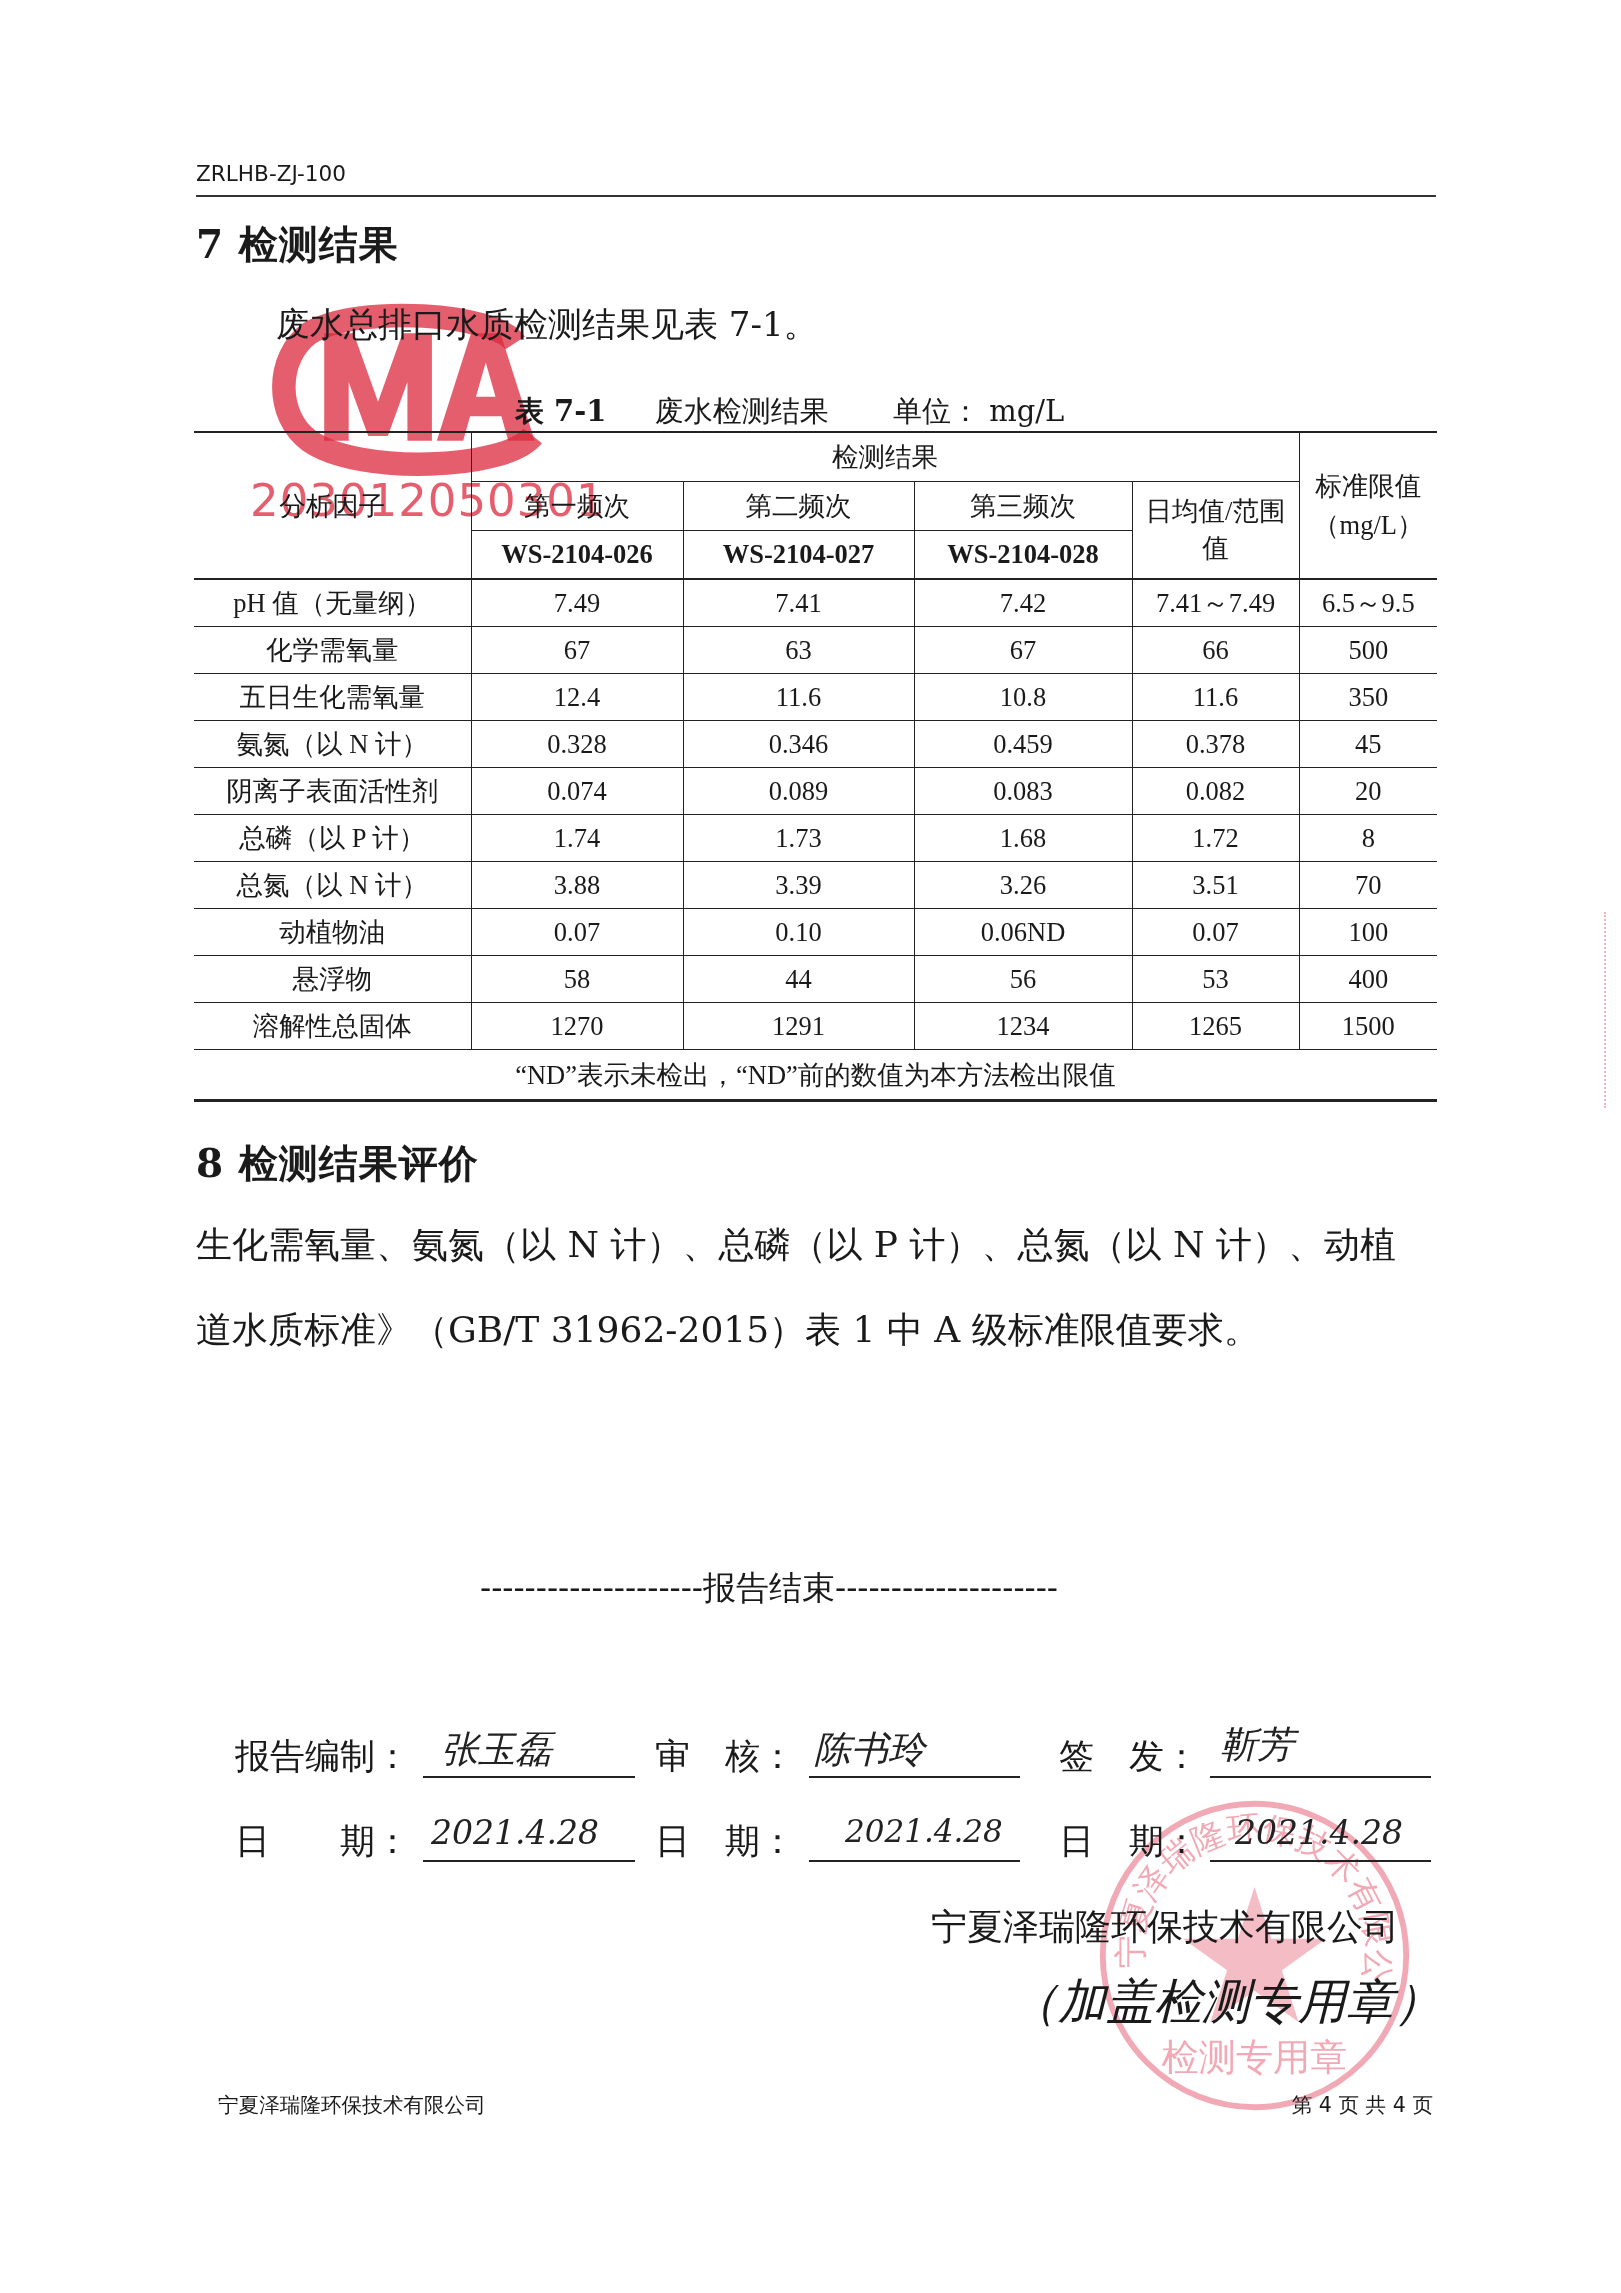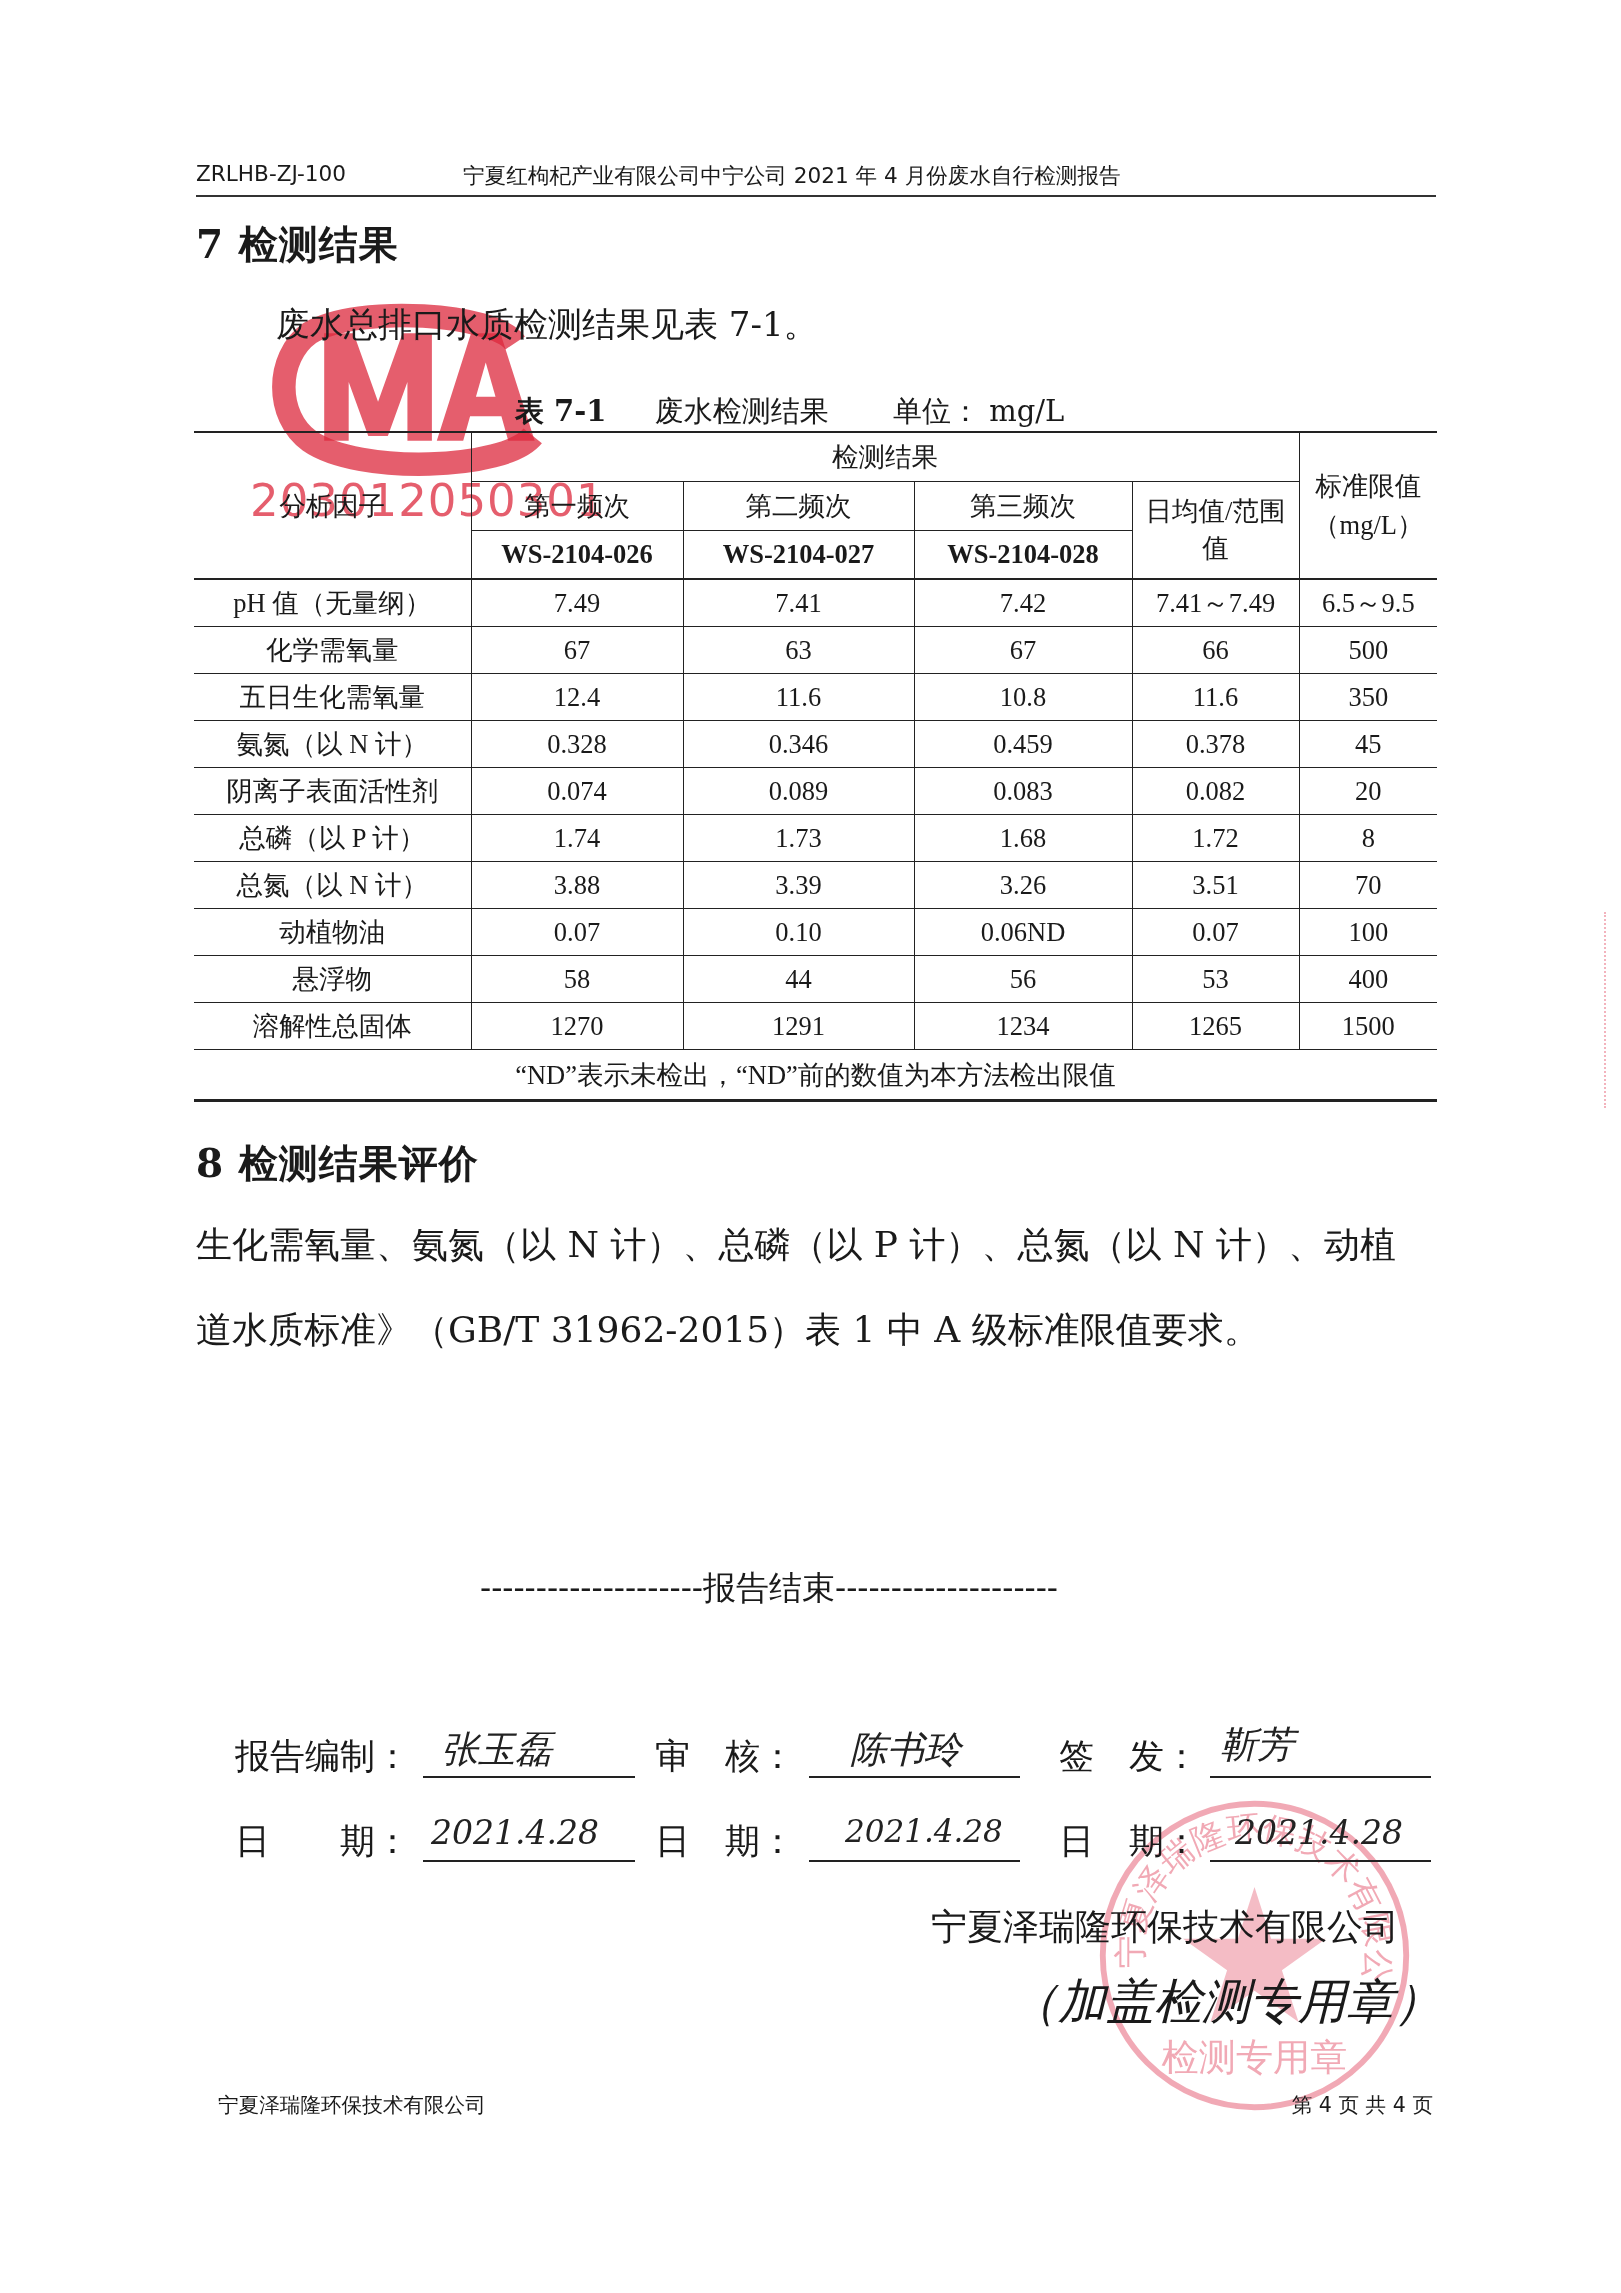--- a/index.html
+++ b/index.html
@@ -37,21 +37,20 @@
   
   .cma { left: 270px; top: 294px; width: 314px; height: 186px; }
   .cma-num { left: 250px; top: 474px; font-family: "DejaVu Sans", sans-serif; font-size: 45px; font-weight: normal; color: rgba(220,40,60,0.75); letter-spacing: 1px; }
   .seal { left: 1093px; top: 1794px; width: 323px; height: 323px; }
 </style>
 </head>
 <body>
 
 <div class="abs hdr">
   <span class="code">ZRLHB-ZJ-100</span>
-  <span class="title">宁夏红枸杞产业有限公司中宁公司 2021 年 4 月份废水自行检测报告</span>
 </div>
 <div class="abs hdr-rule"></div>
 
 <svg class="abs cma" viewBox="0 0 320 190">
   <g fill="none" stroke="rgba(220,40,60,0.75)" stroke-width="24">
     <path d="M 250 50 C 230 20, 90 10, 40 40 C 5 65, 5 125, 40 150 C 90 185, 240 180, 268 145"></path>
   </g>
   <g fill="rgba(220,40,60,0.75)">
     <polygon points="55,150 55,40 85,40 110,110 135,40 165,40 165,150 140,150 140,90 120,145 100,145 80,90 80,150"></polygon>
     <polygon points="170,150 205,40 235,40 270,150 243,150 236,125 204,125 197,150"></polygon>
@@ -199,21 +198,21 @@
     <textPath href="#sealArc" startOffset="4%">宁夏泽瑞隆环保技术有限公司</textPath>
   </text>
   <text x="165" y="282" text-anchor="middle" font-family="DejaVu Sans, sans-serif" font-size="38" fill="rgba(224,64,90,0.45)">检测专用章</text>
 </svg>
 
 <div class="abs sig" style="left:235px; top:1733px;">报告编制：</div>
 <div class="abs hand" style="left:441px; top:1725px;">张玉磊</div>
 <div class="sigline" style="left:423px; top:1776px; width:212px;"></div>
 
 <div class="abs sig" style="left:655px; top:1733px;">审　核：</div>
-<div class="abs hand" style="left:850px; top:1725px;">陈书玲</div>
+<div class="abs hand" style="left:814px; top:1725px;">陈书玲</div>
 <div class="sigline" style="left:809px; top:1776px; width:211px;"></div>
 
 <div class="abs sig" style="left:1059px; top:1733px;">签　发：</div>
 <div class="abs hand" style="left:1220px; top:1720px;">靳芳</div>
 <div class="sigline" style="left:1210px; top:1776px; width:221px;"></div>
 
 <div class="abs sig" style="left:235px; top:1818px;">日　　期：</div>
 <div class="abs hand" style="left:431px; top:1813px; font-size:33px;">2021.4.28</div>
 <div class="sigline" style="left:423px; top:1860px; width:212px;"></div>
 

